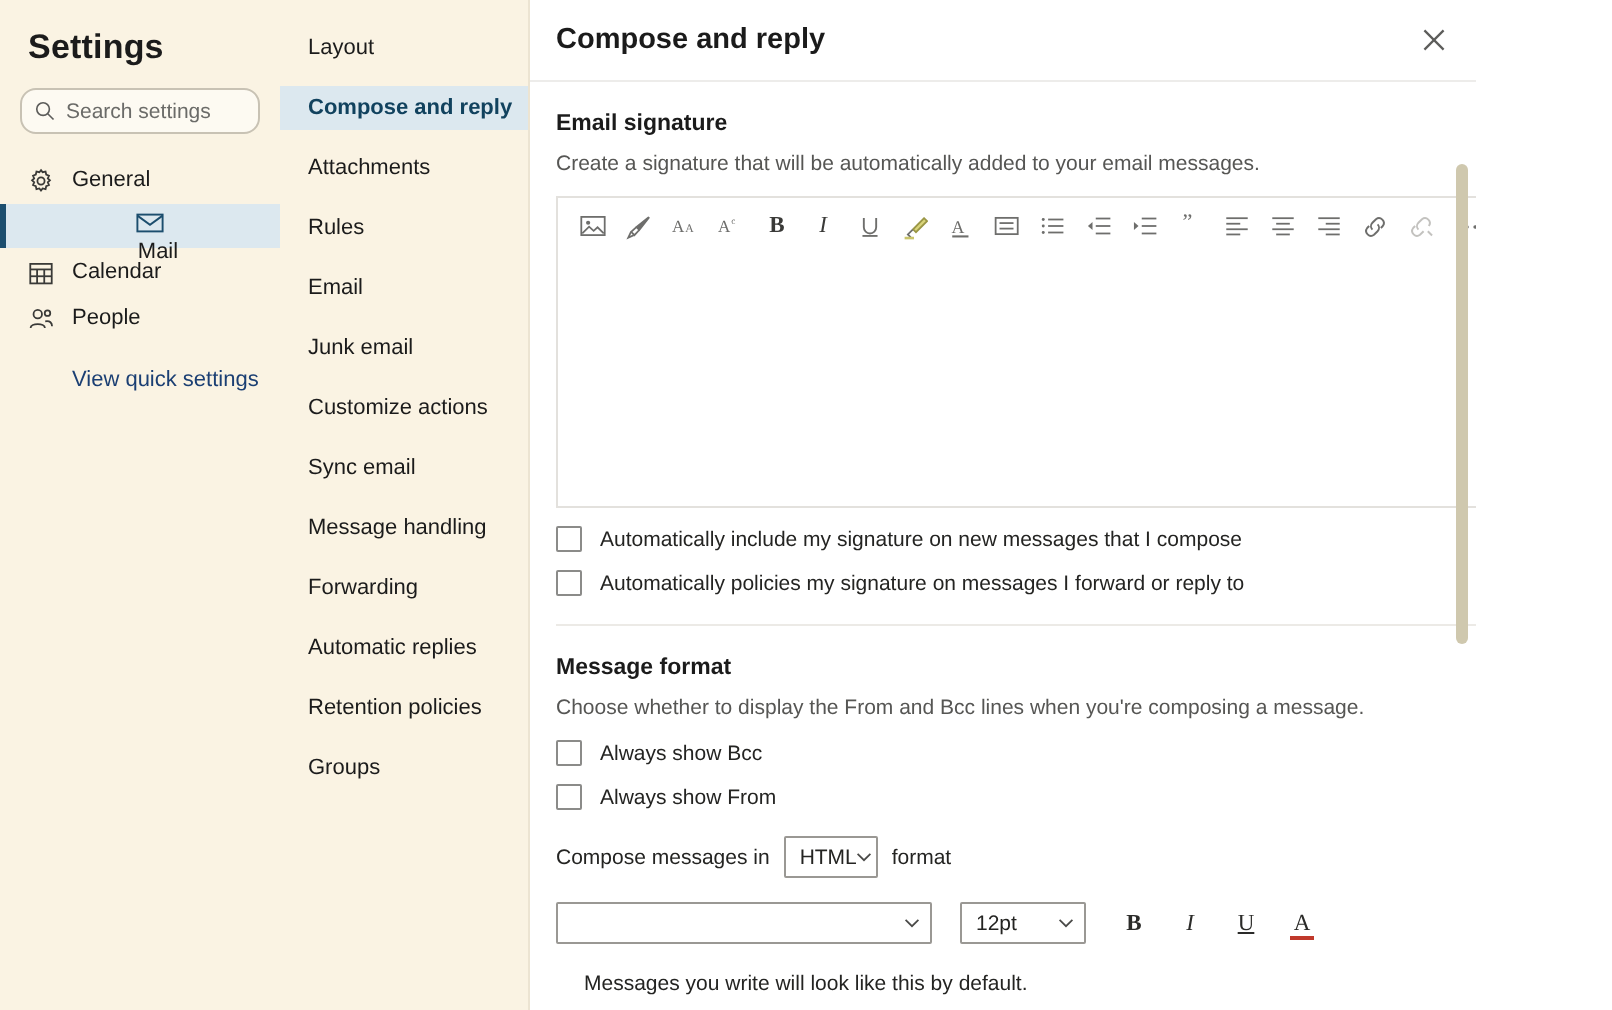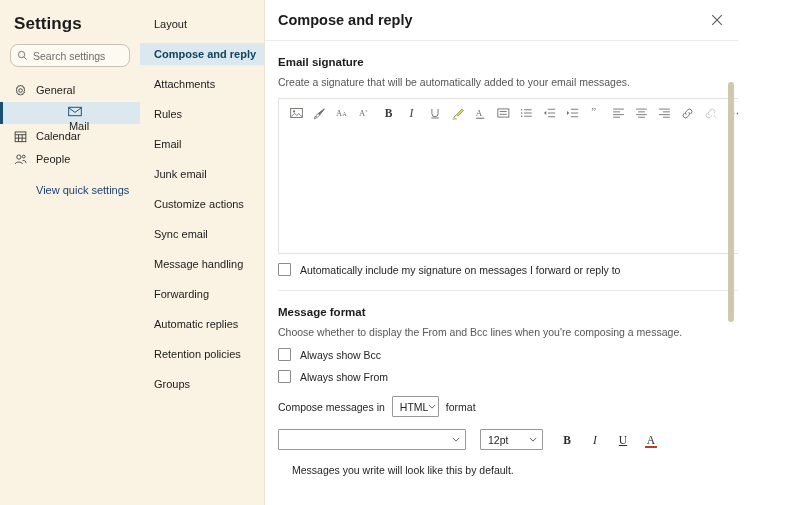--- a/index.html
+++ b/index.html
@@ -552,21 +552,25 @@
                 <circle cx="13" cy="3" r="1.1"></circle>
             </svg>
           </div>
 
         </div>
         <div class="editor-area"></div>
       </div>
 
       <div class="chk-row">
         <span class="chk-box"></span>
-        <span class="chk-label">Automatically include my signature on messages I forward or reply to</span>
+        <span class="chk-label">Automatically include my signature on new messages that I compose</span>
+      </div>
+      <div class="chk-row">
+        <span class="chk-box"></span>
+        <span class="chk-label">Automatically policies my signature on messages I forward or reply to</span>
       </div>
 
       <div class="divider"></div>
 
       <div class="section-title">Message format</div>
       <div class="section-desc">Choose whether to display the From and Bcc lines when you're composing a message.</div>
 
       <div class="chk-row">
         <span class="chk-box"></span>
         <span class="chk-label">Always show Bcc</span>

